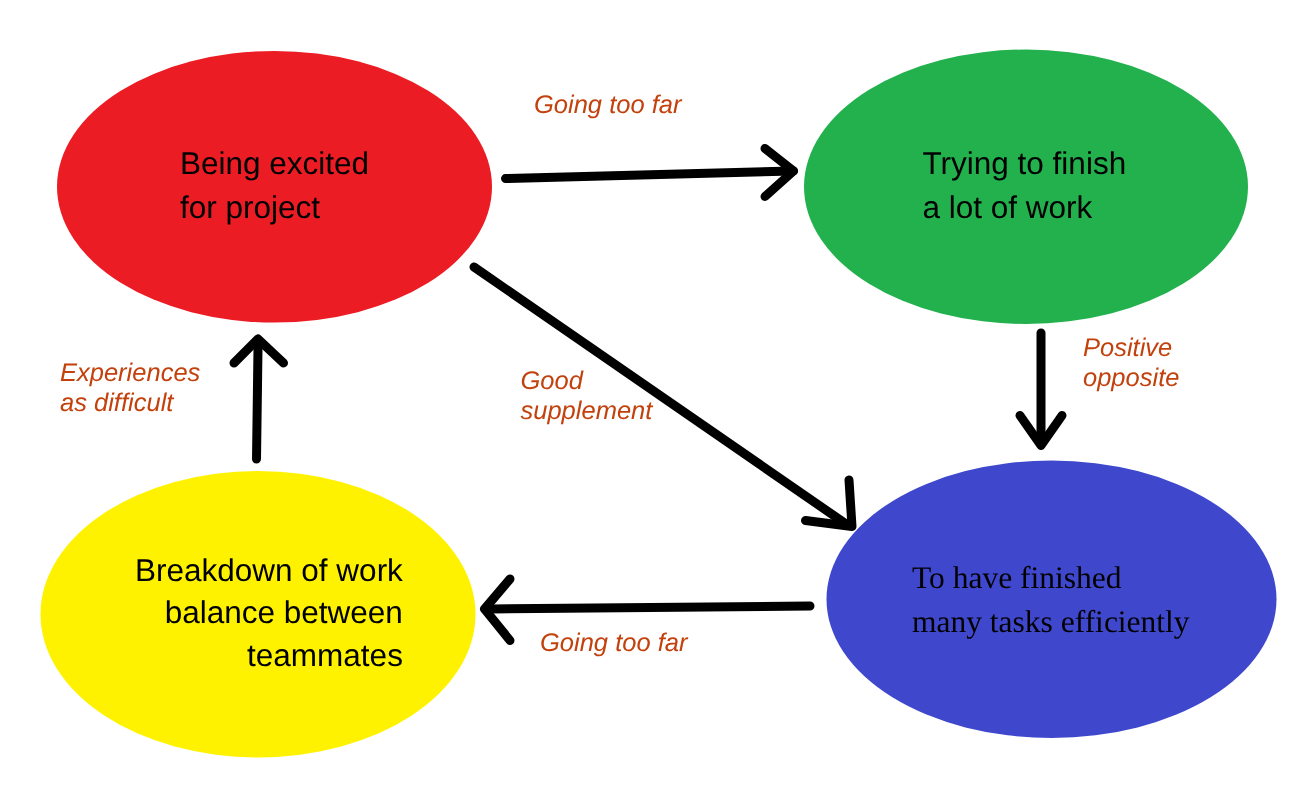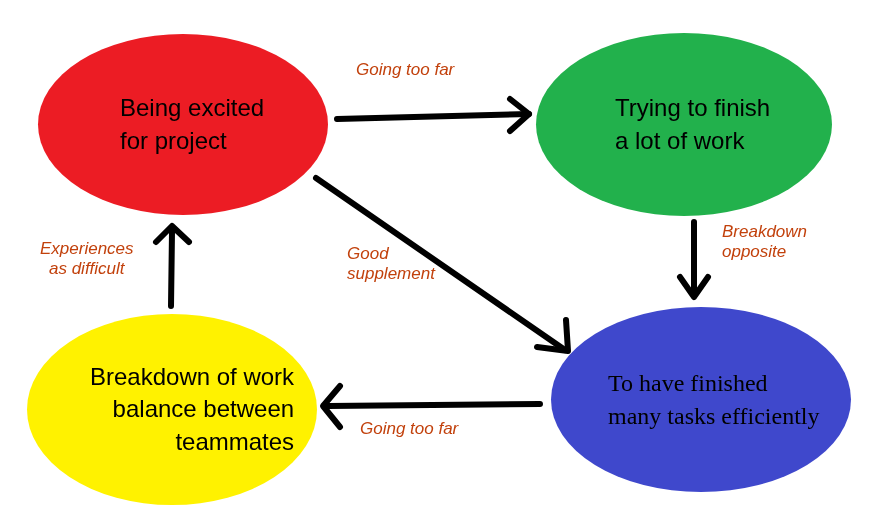--- a/index.html
+++ b/index.html
@@ -24,21 +24,21 @@
     pointer-events: none;
   }
   .node {
     position: absolute;
     border-radius: 50%;
     display: flex;
     align-items: center;
   }
   .node-text {
     color: #000000;
-    font-size: 24px;
+    font-size: 21px;
     line-height: 1.35;
     white-space: pre-line;
     text-align: left;
   }
   .node-red    { left: 38px;  top: 34px;  width: 290px; height: 181px; background: #EC1C24; }
   .node-green  { left: 536px; top: 33px;  width: 296px; height: 183px; background: #22B14C; }
   .node-blue   { left: 551px; top: 307px; width: 300px; height: 185px; background: #3F48CC; }
   .node-yellow { left: 27px;  top: 314px; width: 290px; height: 191px; background: #FFF200; }
   .node-red    .node-text { padding-left: 82px; }
   .node-green  .node-text { padding-left: 79px; }
@@ -49,21 +49,21 @@
     color: #c2410c;
     font-size: 17px;
     font-style: italic;
     line-height: 1.2;
     white-space: pre-line;
   }
   .label-going-top      { left: 356px; top: 60px;  }
   .label-positive       { left: 722px; top: 222px; }
   .label-supplement     { left: 347px; top: 244px; }
   .label-going-bottom   { left: 360px; top: 419px; }
-  .label-experiences    { left: 40px;  top: 239px; text-align: center; }
+  .label-experiences    { left: 40px;  top: 239px; }
   .arrow-stroke {
     fill: none;
     stroke: #000000;
     stroke-width: 6;
     stroke-linecap: round;
     stroke-linejoin: round;
   }
 </style>
 </head>
 <body>
@@ -108,21 +108,21 @@
 many tasks efficiently</div>
   </div>
 
   <div class="node node-yellow">
     <div class="node-text">Breakdown of work
 balance between
 teammates</div>
   </div>
 
   <div class="edge-label label-going-top">Going too far</div>
-  <div class="edge-label label-positive">Breakdown
+  <div class="edge-label label-positive">Positive
 opposite</div>
   <div class="edge-label label-supplement">Good
 supplement</div>
   <div class="edge-label label-going-bottom">Going too far</div>
   <div class="edge-label label-experiences">Experiences
 as difficult</div>
 
 </div>
 
 </body></html>

